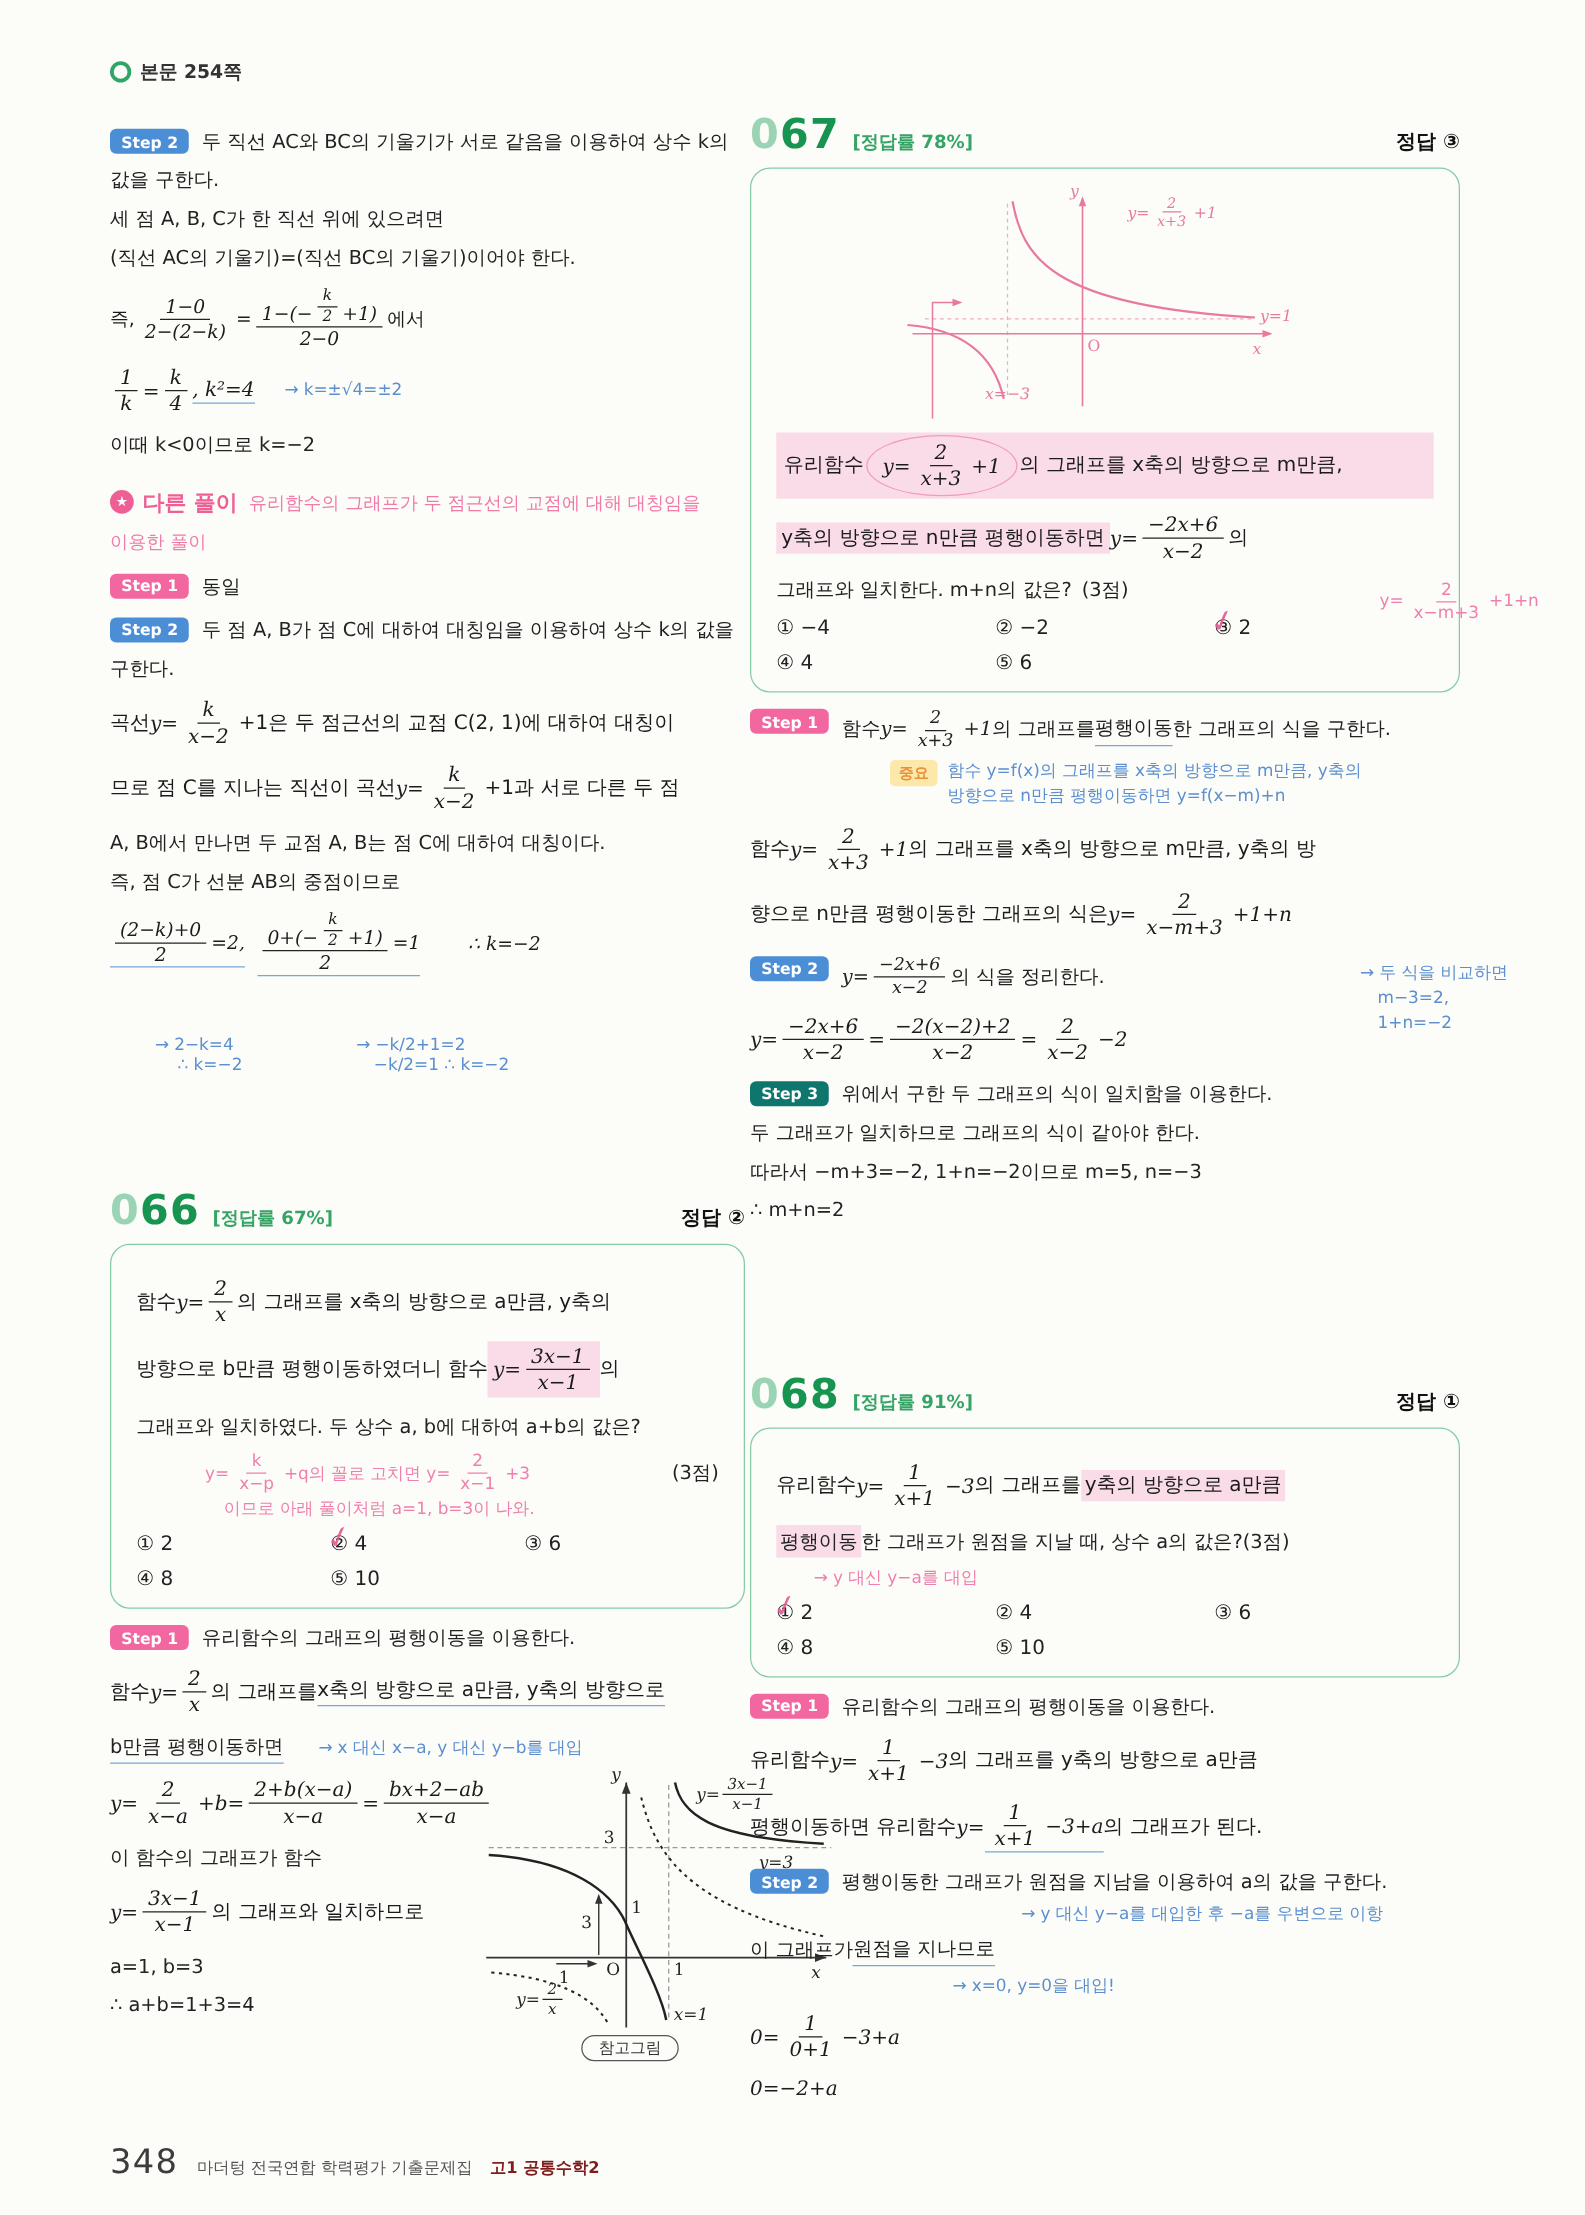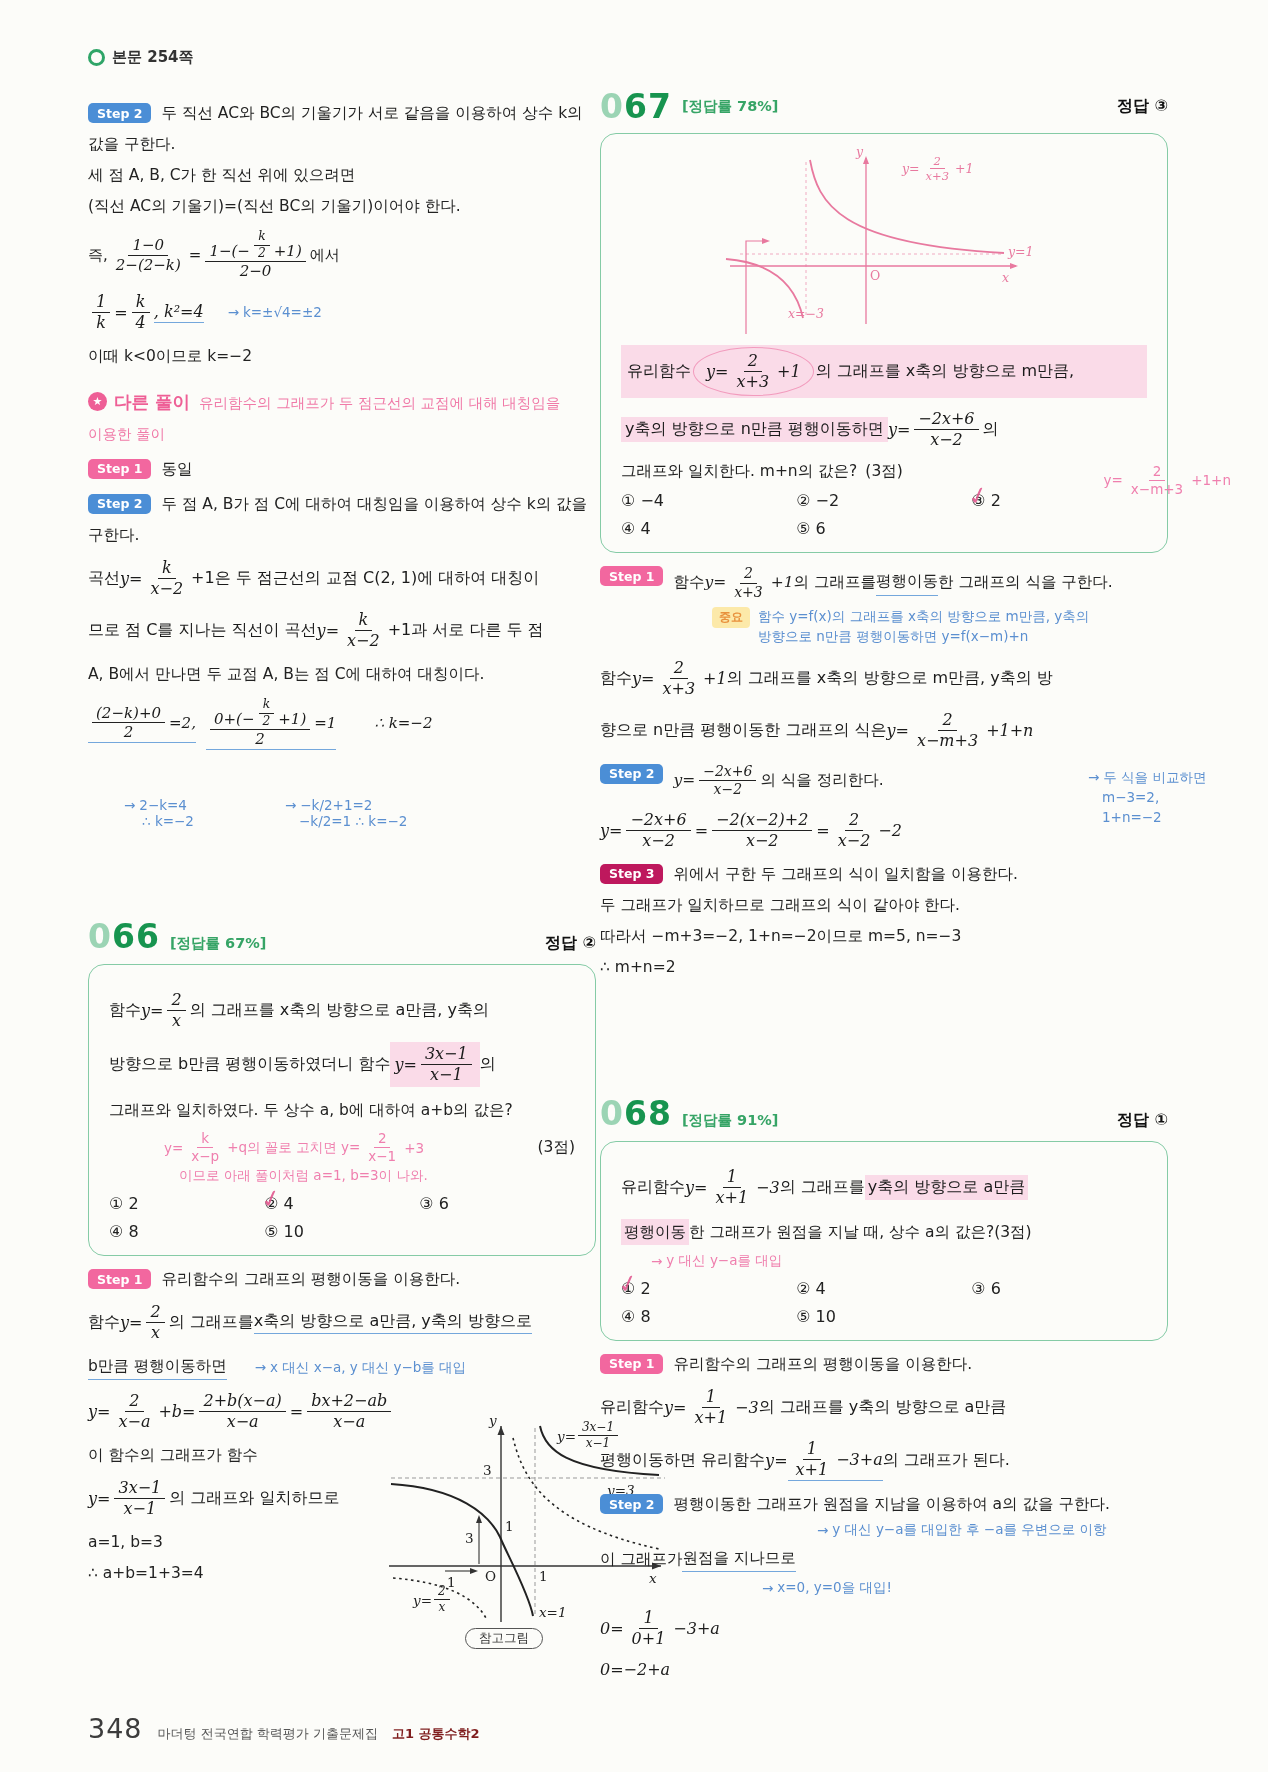--- a/index.html
+++ b/index.html
@@ -9,21 +9,21 @@
   .hdr{position:absolute;left:88px;top:48px;display:flex;align-items:center;font-weight:700;font-size:15px;color:#333;}
   .ring{width:11px;height:11px;border:3.5px solid #2fa568;border-radius:50%;margin-right:7px;}
   
   .col{position:absolute;top:90px;}
   #colL{left:88px;width:508px;}
   #colR{left:600px;width:568px;}
   
   .ln{font-size:15.5px;line-height:1.55;margin:7px 0;color:#222;}
   .steprow{display:flex;align-items:flex-start;margin:12px 0 5px;}
   .bstep{flex:none;border-radius:5px;color:#fff;font-size:12.5px;font-weight:700;padding:2.5px 9px;margin-right:10px;margin-top:1px;}
-  .bpink{background:#f2679f;}.bblue{background:#4b8ed6;}.bgreen{background:#be185d;}
+  .bpink{background:#f2679f;}.bblue{background:#4b8ed6;}.bgreen{background:#0f766e;}
   .stxt{font-size:15.5px;line-height:1.5;display:flex;flex-wrap:wrap;align-items:center;}
   
   .mrow{display:flex;align-items:center;font-family:"DejaVu Serif","Liberation Serif",serif;
         font-style:italic;font-size:16px;margin:11px 0;white-space:nowrap;color:#1b1b1b;}
   .ko{font-family:"DejaVu Sans","Liberation Sans",sans-serif;font-style:normal;}
   .frac{display:inline-flex;flex-direction:column;align-items:center;margin:0 4px;line-height:1.25;}
   .frac>.num{display:inline-flex;align-items:flex-end;justify-content:center;border-bottom:1.3px solid #222;padding:0 4px;}
   .frac>.den{display:inline-flex;justify-content:center;padding:0 4px;}
   .fs{font-size:.82em;}
   .pinkf .num{border-bottom-color:#ef7fae;}
@@ -173,20 +173,21 @@
     <div class="mrow">
       <span class="ko">므로 점 C를 지나는 직선이 곡선 </span>
       <span>y=</span>
       <span class="frac">
         <span class="num">k</span>
         <span class="den">x−2</span>
       </span>
       <span class="ko">+1과 서로 다른 두 점</span>
     </div>
     <div class="ln">A, B에서 만나면 두 교점 A, B는 점 C에 대하여 대칭이다.</div>
+    <div class="ln">즉, 점 C가 선분 AB의 중점이므로</div>
 
     <div class="m3wrap">
       <div class="mrow" style="font-size:15px;">
         <span class="ulgrp">
           <span class="frac">
             <span class="num">(2−k)+0</span>
             <span class="den">2</span>
           </span>
           <span>=2,</span>
         </span>
@@ -367,21 +368,21 @@
       <span class="frac">
         <span class="num">2</span>
         <span class="den">x</span>
       </span>
     </span>
     <span class="gcap" style="left:82px;top:210px;">참고그림</span>
   </div>
 
   <div class="col" id="colR">
 
-    <div class="qhead" style="margin-top:0;align-items:center;">
+    <div class="qhead" style="margin-top:0;">
       <span class="qnum">067</span>
       <span class="qrate">[정답률 78%]</span>
       <span class="qans">정답 ③</span>
     </div>
     <div class="qbox">
 
       <div class="sk067">
         <svg width="340" height="186" viewBox="0 0 340 186">
           <line x1="100" y1="14" x2="100" y2="170" stroke="#f0aac1" stroke-width="1" stroke-dasharray="3,3"></line>
           <line x1="34" y1="106" x2="298" y2="106" stroke="#f0aac1" stroke-width="1" stroke-dasharray="3,3"></line>

